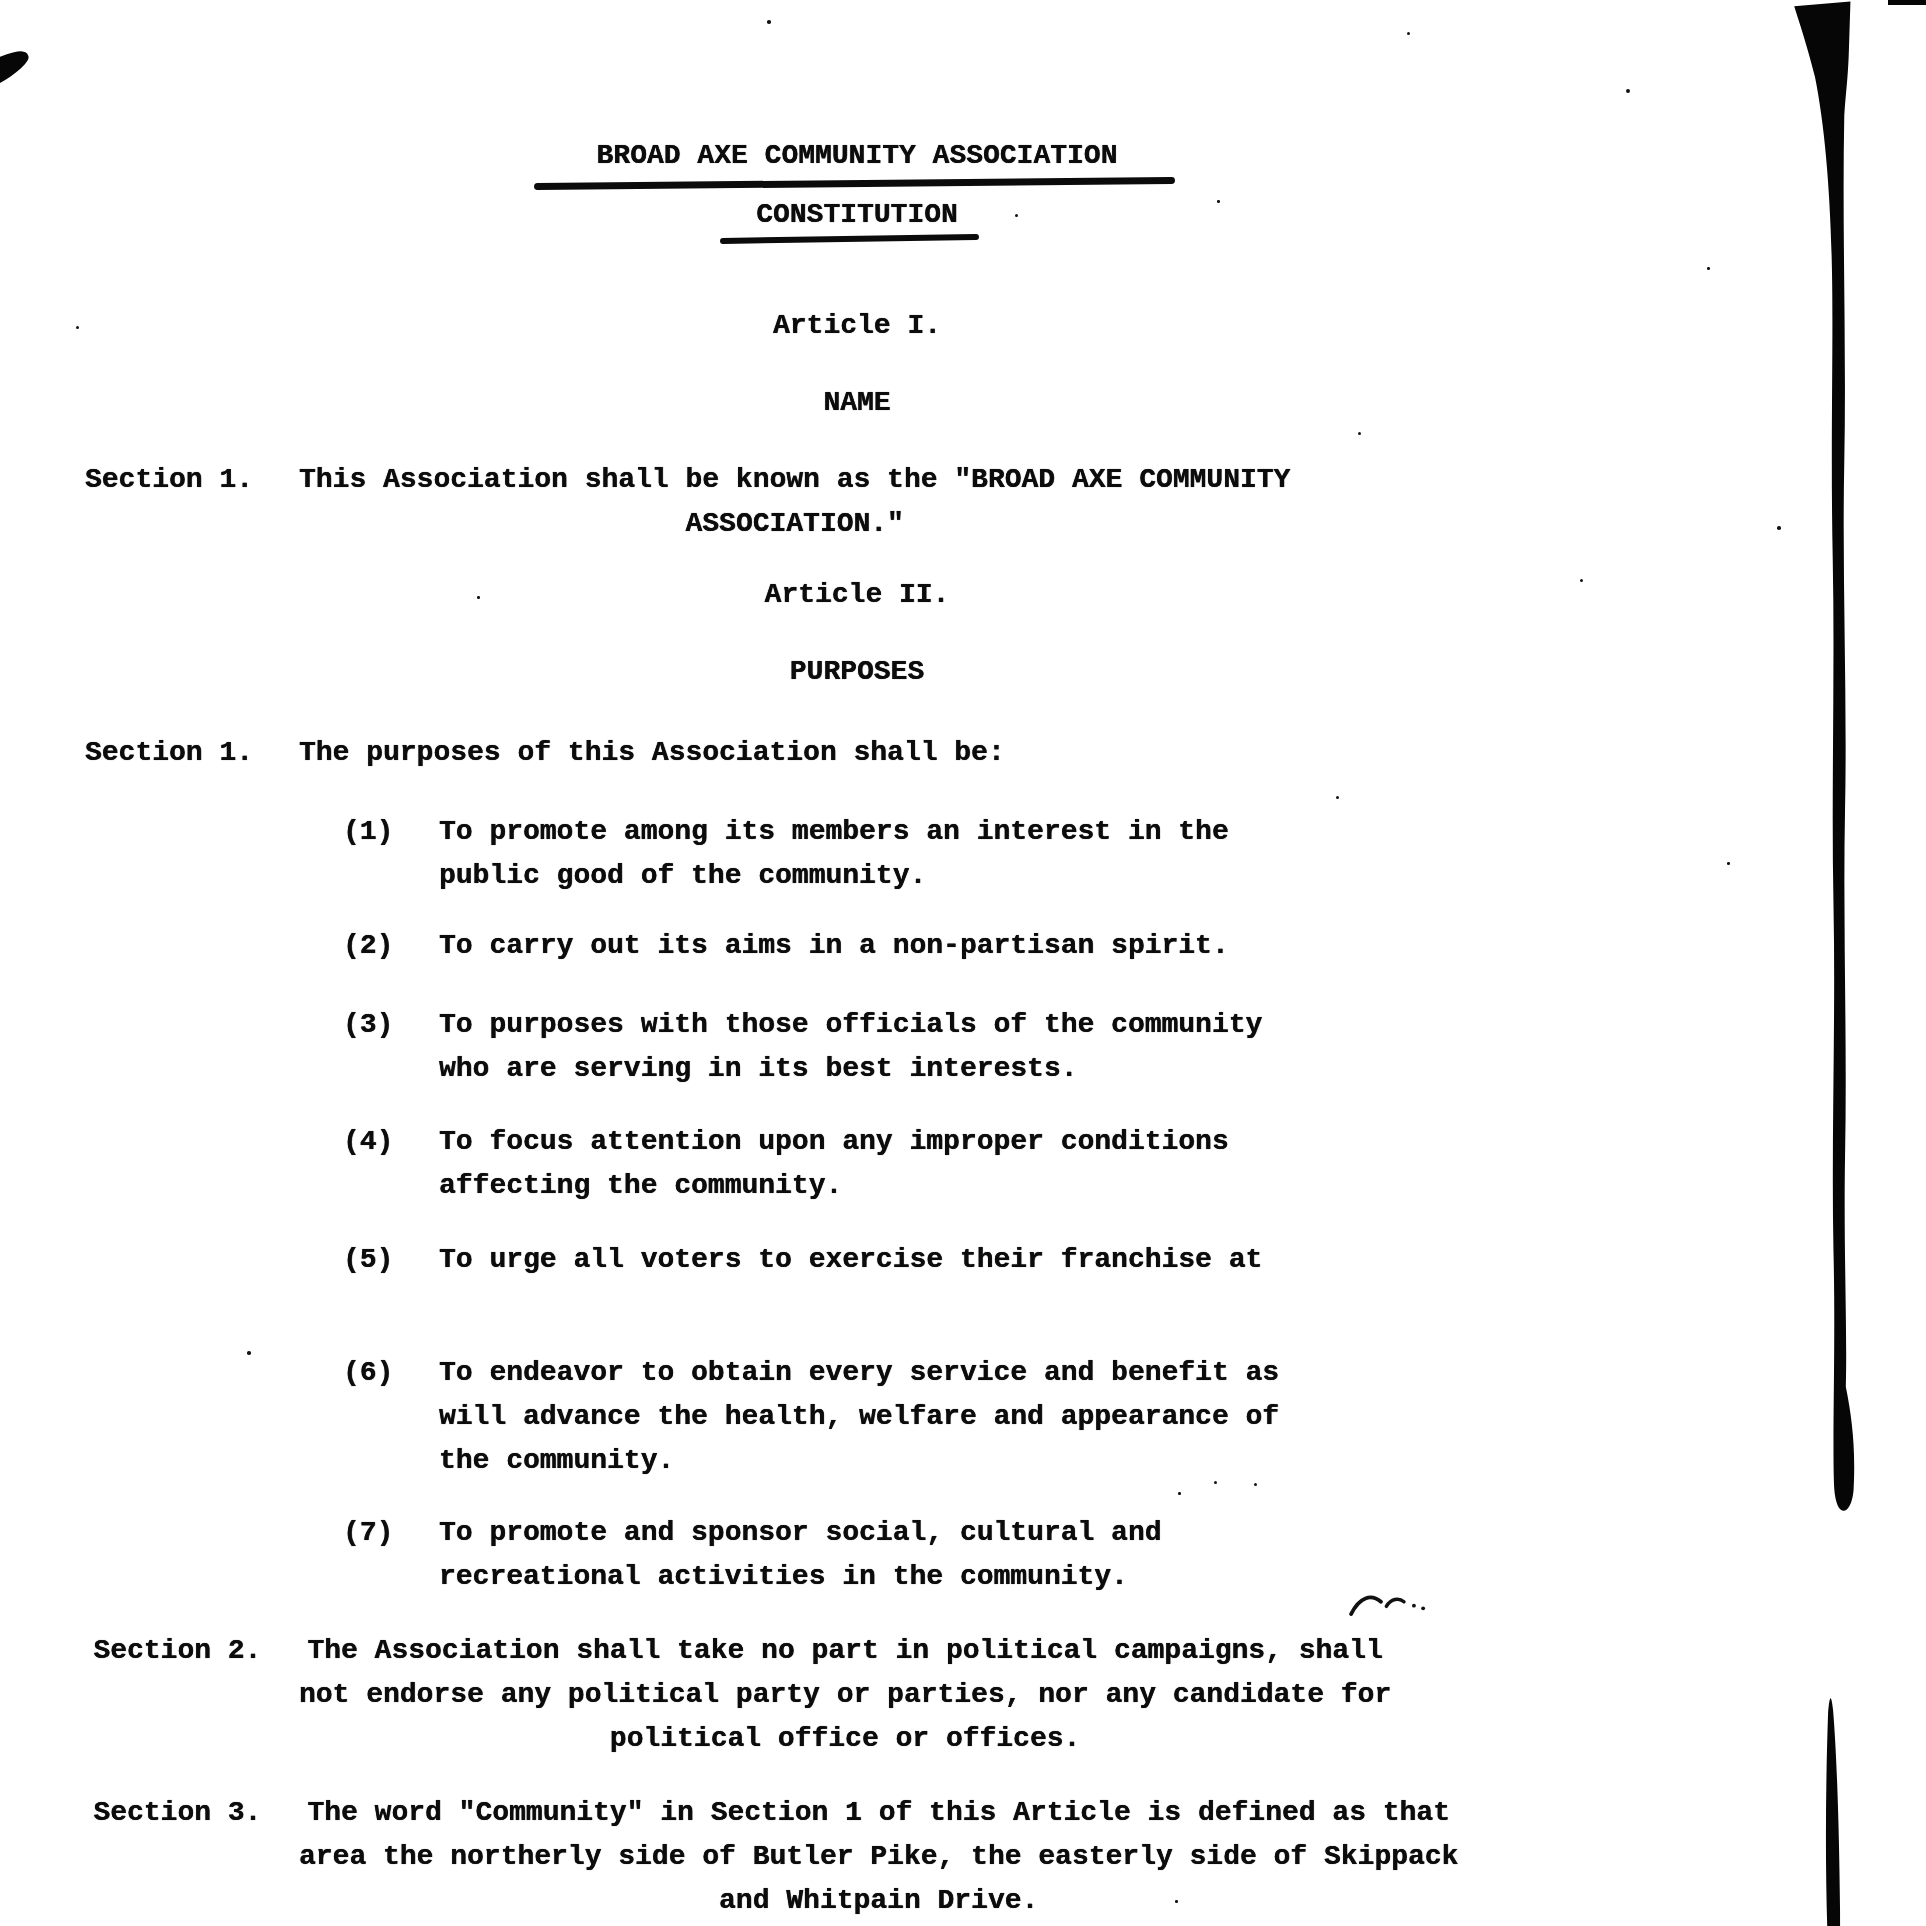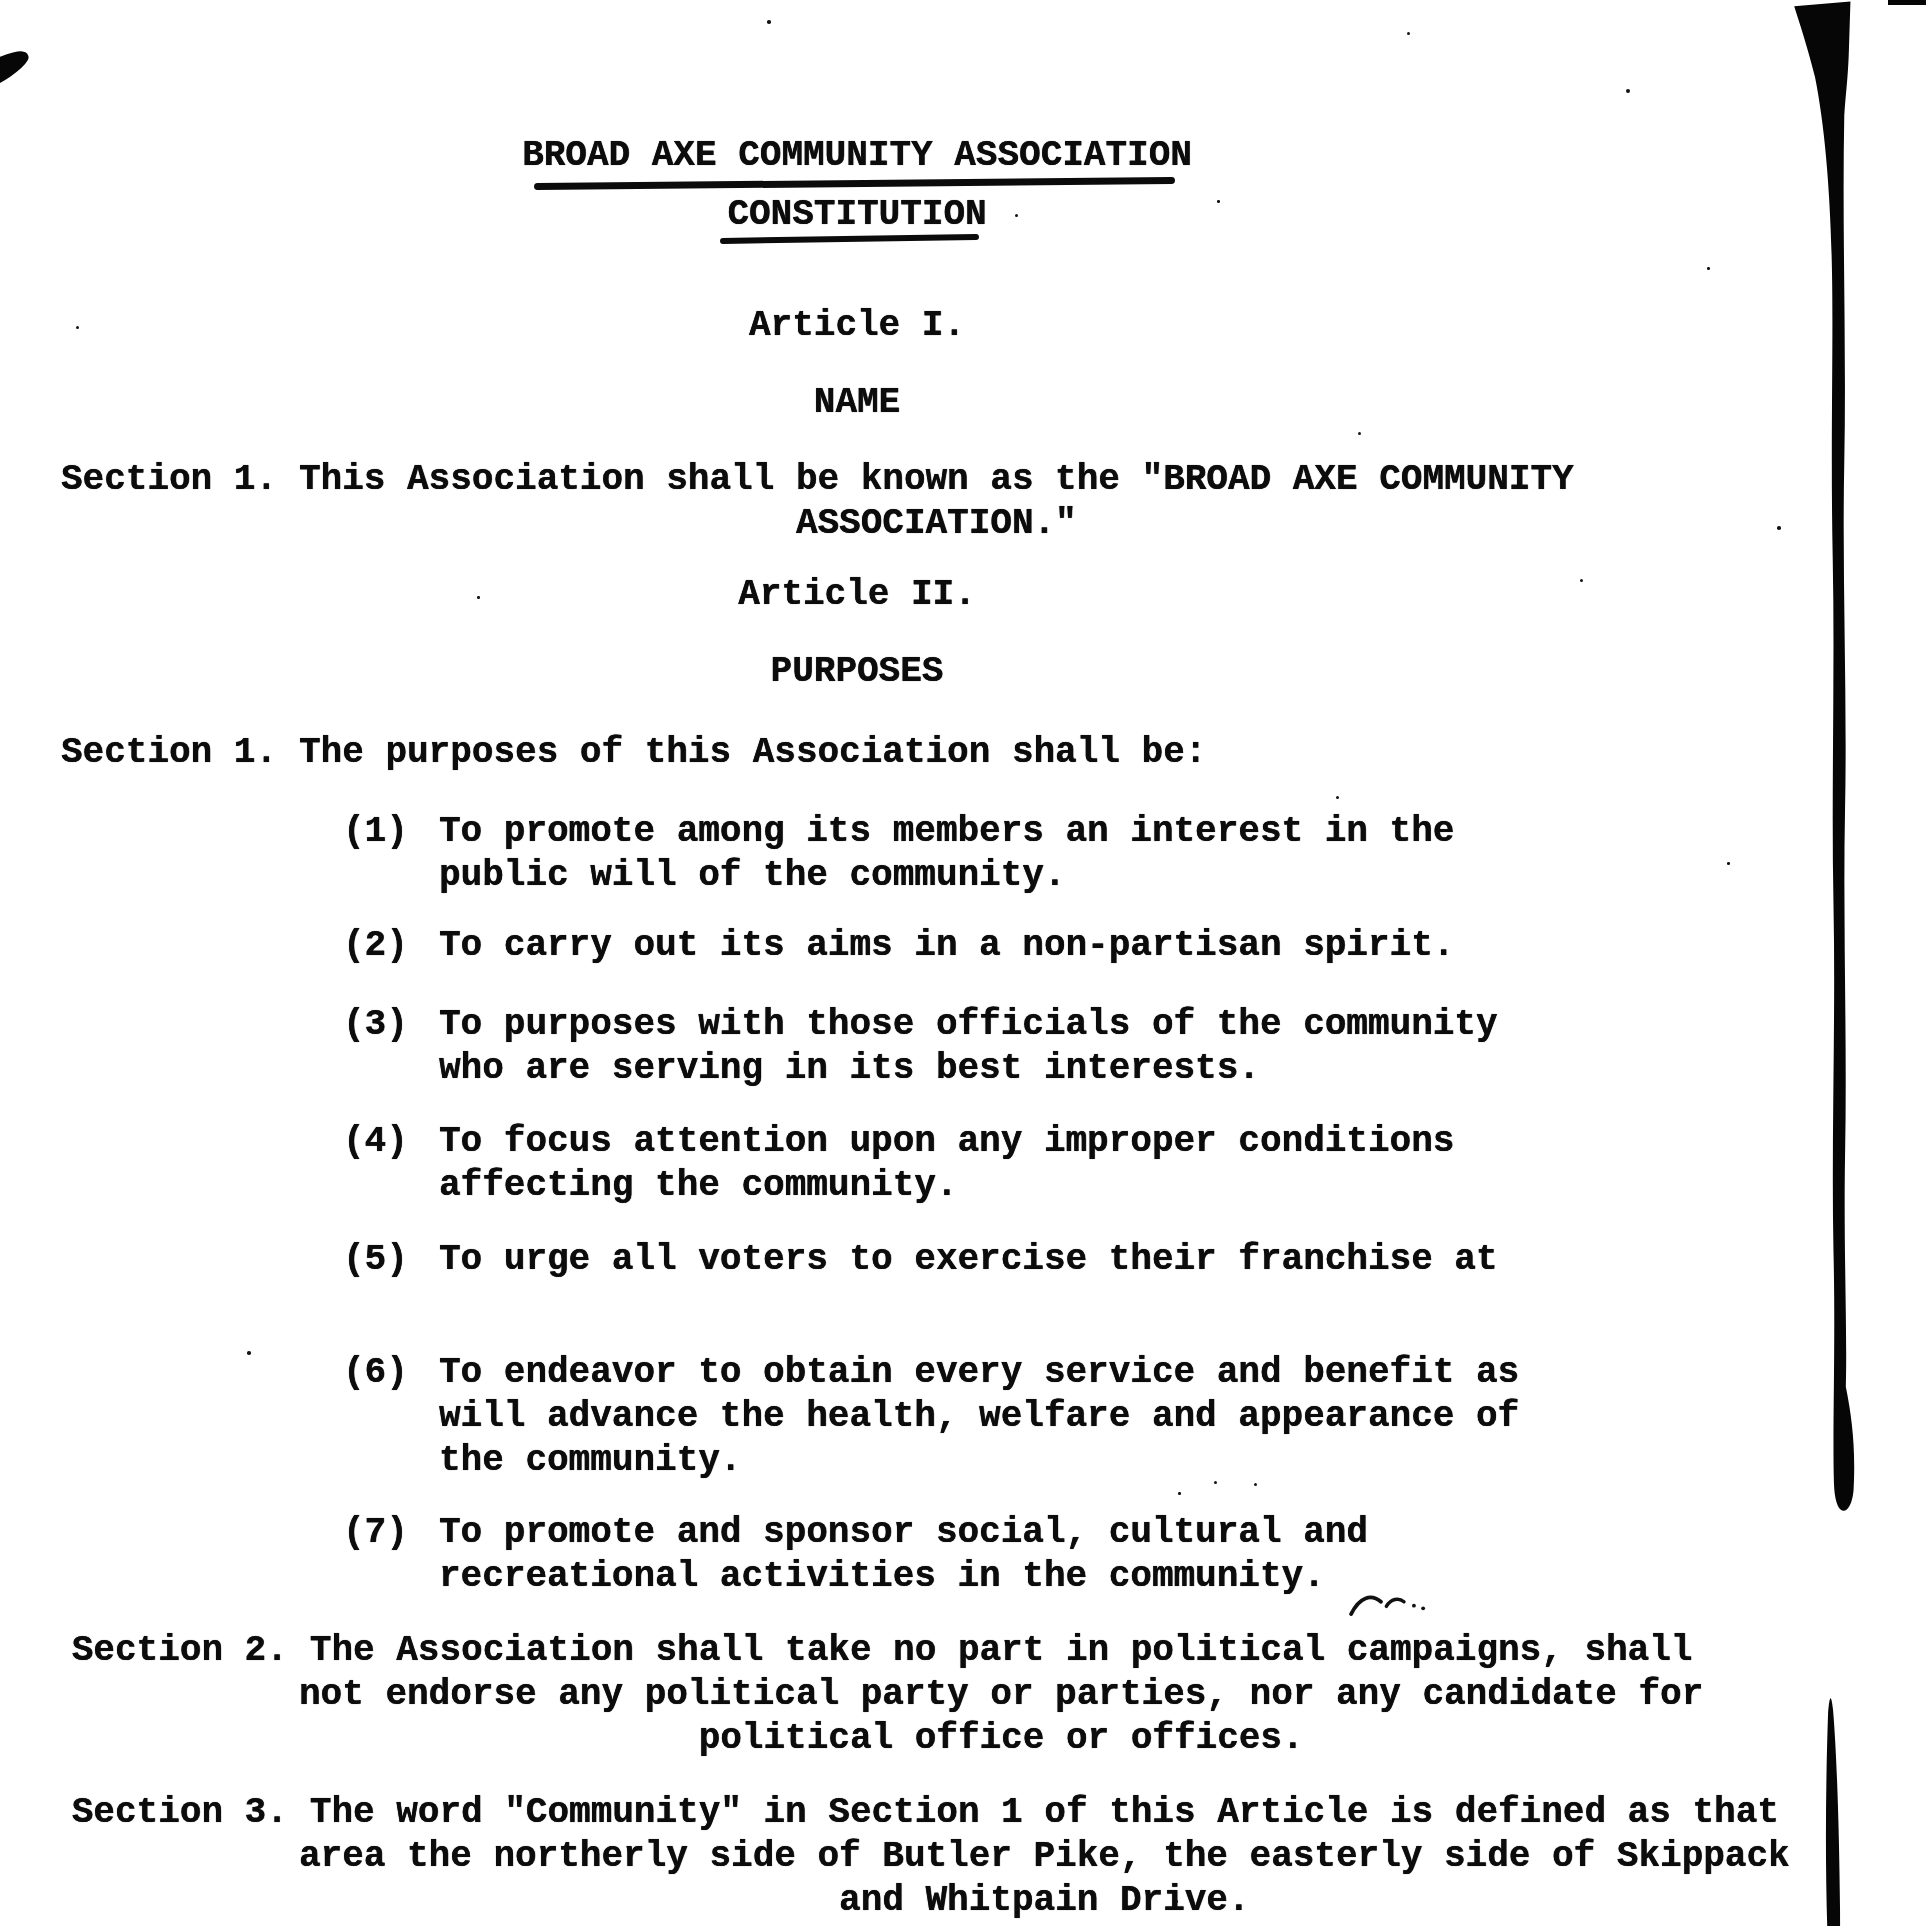--- a/index.html
+++ b/index.html
@@ -1,20 +1,20 @@
 <!DOCTYPE html>
 <html style="font-size:6.2px"><head>
 <meta charset="utf-8">
 <style>
   html,body{margin:0;padding:0;background:#ffffff;}
   body{width:1942px;height:2524px;position:relative;overflow:hidden;
        font-family:"Liberation Mono","DejaVu Sans Mono",monospace;
        font-weight:700;color:#0c0c0c;}
   .page{position:absolute;left:0;top:0;width:1942px;height:2524px;}
-  .ln{font-size:36px;line-height:44px;white-space:pre;
+  .ln{font-size:28px;line-height:44px;white-space:pre;
       text-shadow:0 0 0.8px rgba(0,0,0,.85),0.4px 0.4px 0 rgba(0,0,0,.45);}
   .center{position:absolute;left:0;width:1714px;text-align:center;}
   .sec{position:absolute;left:39px;text-align:center;}
   .lbl{display:inline-block;width:260px;}
   .ind{padding-left:260px;}
   .item{position:absolute;left:343px;}
   .num{display:inline-block;width:96px;}
   .ind2{padding-left:96px;}
   .underline{position:absolute;background:#0b0b0b;border-radius:3.5px;}
   .speck{position:absolute;background:#131313;border-radius:50%;}
@@ -62,21 +62,21 @@
 
   <div class="center ln" style="top:573px">Article II.</div>
   <div class="center ln" style="top:650px">PURPOSES</div>
 
   <div class="sec" style="top:731px">
     <div class="ln"><span class="lbl">Section 1.</span><span>The purposes of this Association shall be:</span></div>
   </div>
 
   <div class="item" style="top:810px">
     <div class="ln"><span class="num">(1)</span><span>To promote among its members an interest in the</span></div>
-    <div class="ln ind2">public will of the community.</div>
+    <div class="ln ind2">public good of the community.</div>
   </div>
 
   <div class="item" style="top:924px">
     <div class="ln"><span class="num">(2)</span><span>To carry out its aims in a non-partisan spirit.</span></div>
   </div>
 
   <div class="item" style="top:1003px">
     <div class="ln"><span class="num">(3)</span><span>To purposes with those officials of the community</span></div>
     <div class="ln ind2">who are serving in its best interests.</div>
   </div>

